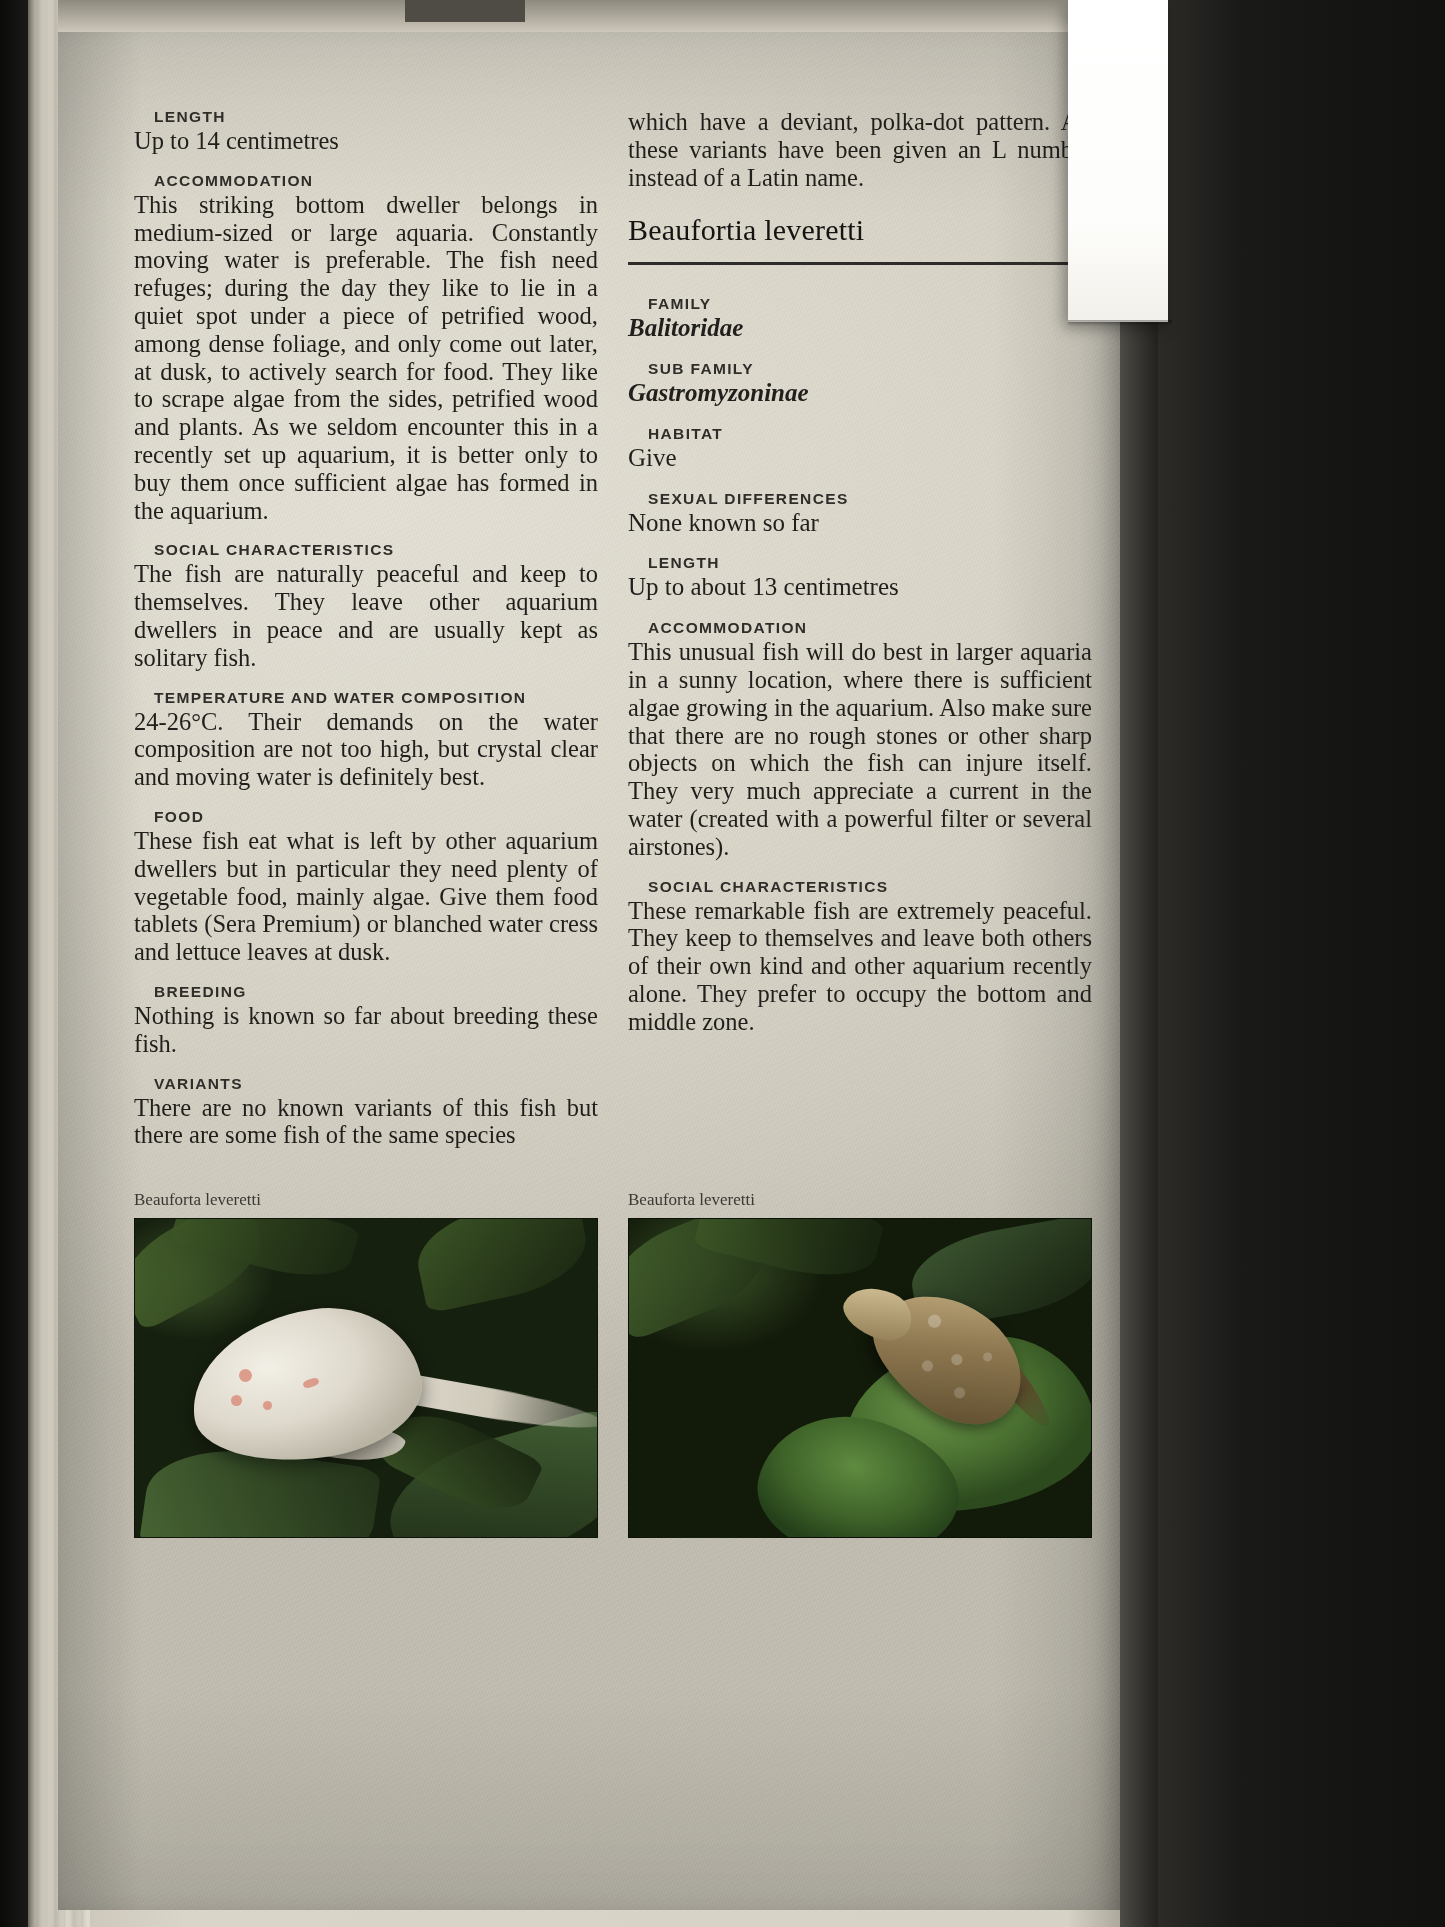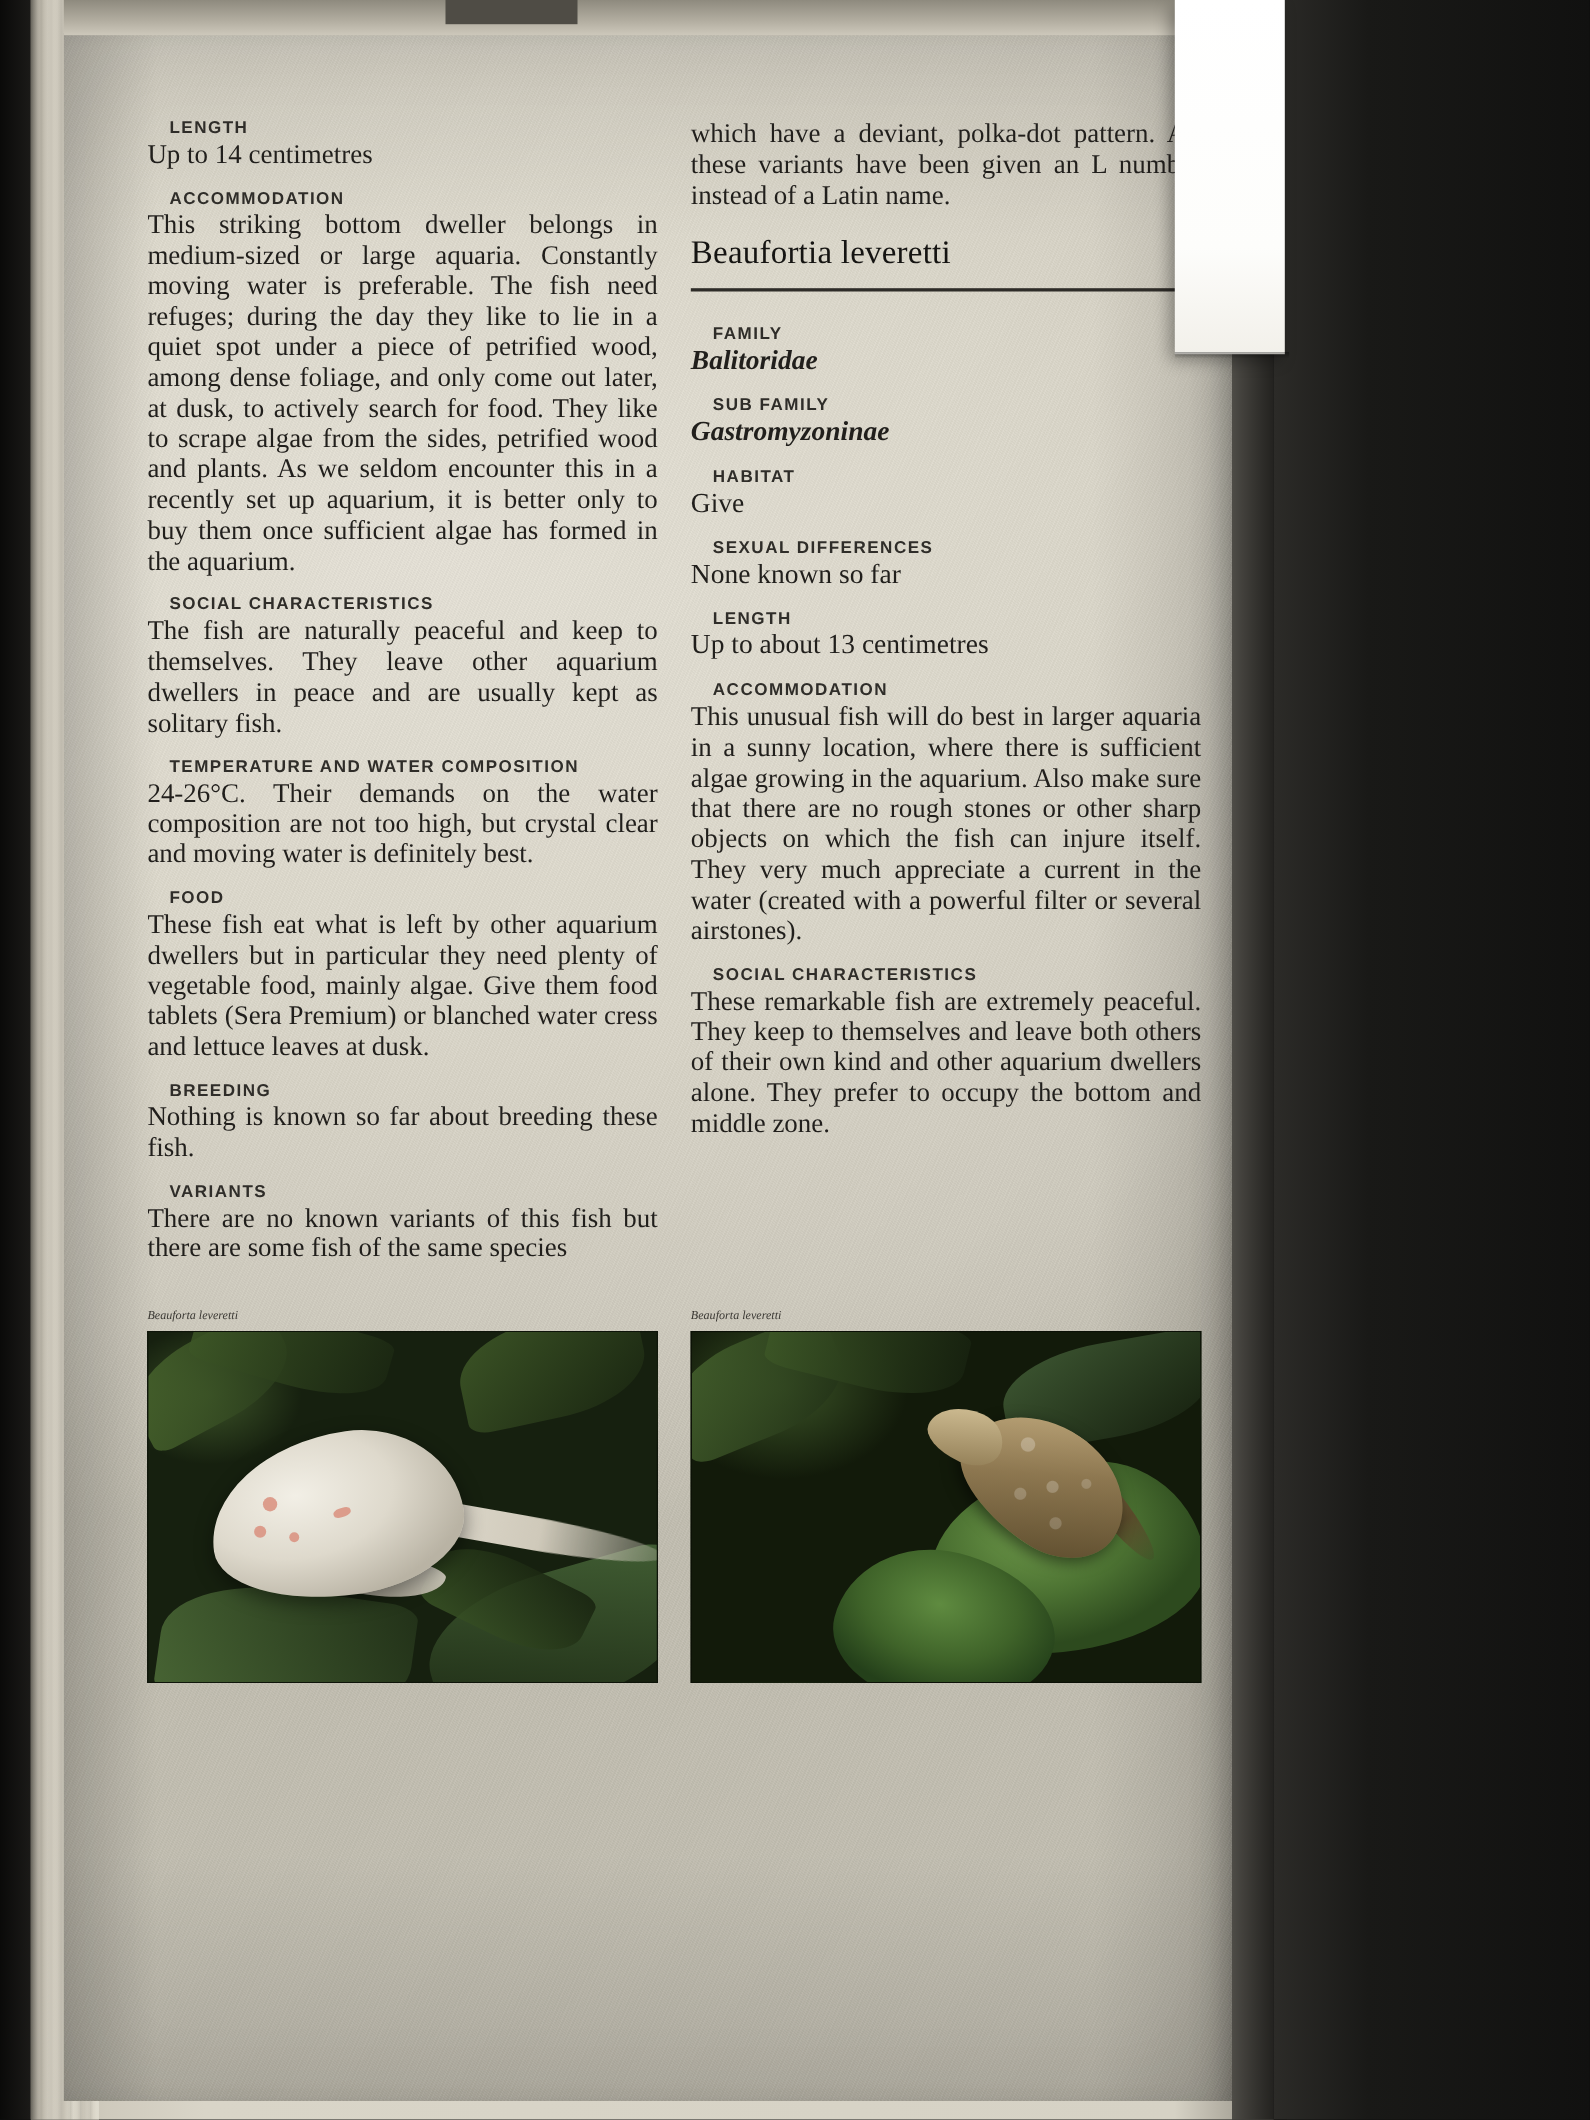--- a/index.html
+++ b/index.html
@@ -156,24 +156,23 @@
   }
 
   
   .photos {
     position: absolute;
     left: 0; top: 1160px;
     width: 1062px;
   }
   .photo-caption {
     font-family: "Liberation Serif", serif;
-    font-size: 11px;
+    font-size: 17px;
     color: #3a3833;
     margin-bottom: 8px;
-    font-style: italic;
   }
   .photo-wrap { position: absolute; }
   .photo-wrap.left  { left: 76px;  top: 0; width: 464px; }
   .photo-wrap.right { left: 570px; top: 0; width: 464px; }
 
   .photo {
     width: 464px; height: 320px;
     position: relative;
     overflow: hidden;
     border: 1px solid rgba(0,0,0,.35);
@@ -410,21 +409,21 @@
       </div>
 
       <div class="section">
         <div class="label">ACCOMMODATION</div>
         <div class="body">This unusual fish will do best in larger aquaria in a sunny location, where there is sufficient algae growing in the aquarium. Also make sure that there are no rough stones or other sharp objects on which the fish can injure itself. They very much appreciate a current in the water (created with a powerful filter or several airstones).</div>
       </div>
 
       <div class="section">
         <div class="label">SOCIAL CHARACTERISTICS</div>
         <div class="body">These remarkable fish are extremely peaceful.
-They keep to themselves and leave both others of their own kind and other aquarium dwellers alone. They prefer to occupy the bottom and middle zone.</div>
+They keep to themselves and leave both others of their own kind and other aquarium recently alone. They prefer to occupy the bottom and middle zone.</div>
       </div>
 
     </div>
 
     <div class="photos">
 
       <div class="photo-wrap left">
         <div class="photo-caption">Beauforta leveretti</div>
         <div class="photo photo-1">
           <div class="leaf p1-l1"></div>

